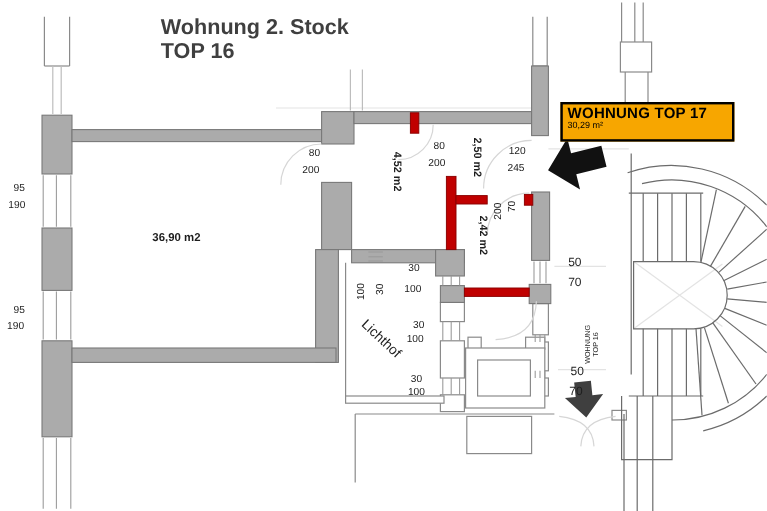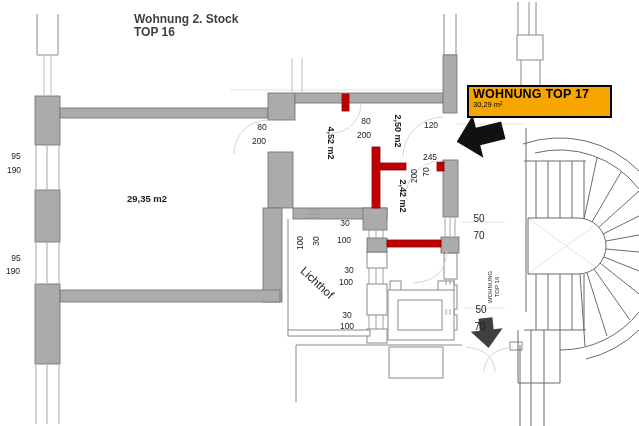--- a/index.html
+++ b/index.html
@@ -4,21 +4,21 @@
 <style>
   :root{
     --wall:#ababab; --wall-stroke:#787878; --red:#c00000; --red-stroke:#8b0000;
     --badge:#f7a600; --arc:#d6d6d6; --thin:#8a8a8a; --faint:#e3e3e3; --ink:#1d1d1d;
   }
   *{margin:0;padding:0;box-sizing:border-box;}
   html,body{width:639px;height:426px;background:#ffffff;overflow:hidden;}
   body{position:relative;font-family:"Liberation Sans", sans-serif;}
   #plan-svg{position:absolute;left:0;top:0;}
   .lbl{position:absolute;color:var(--ink);white-space:pre;line-height:1.12;text-align:center;}
-  #title{position:absolute;left:134px;top:13px;font-size:12px;font-weight:bold;color:#3f3f3f;line-height:1.1;}
+  #title{position:absolute;left:134px;top:13px;font-size:18px;font-weight:bold;color:#3f3f3f;line-height:1.1;}
   #badge{position:absolute;left:467px;top:85px;width:145px;height:33px;background:var(--badge);
          border:2.5px solid #000;padding:1px 8px 0 4px;}
   #badge .b-title{font-size:12.5px;font-weight:bold;color:#000;letter-spacing:.2px;line-height:1.05;}
   #badge .b-area{font-size:7.5px;font-weight:normal;color:#000;line-height:1;}
 </style>
 </head>
 <body>
 
 <svg id="plan-svg" width="639" height="426" viewBox="0 0 639 426">
 
@@ -186,29 +186,29 @@
 <div id="badge">
   <div class="b-title">WOHNUNG TOP 17</div>
   <div class="b-area">30,29 m²</div>
 </div>
 
 <div id="labels-layer">
     <div class="lbl" style="left: 16px; top: 157px; font-size: 8.5px; font-weight: normal; transform: translate(-50%, -50%) rotate(0deg);">95</div>
     <div class="lbl" style="left: 14px; top: 171px; font-size: 8.5px; font-weight: normal; transform: translate(-50%, -50%) rotate(0deg);">190</div>
     <div class="lbl" style="left: 16px; top: 259px; font-size: 8.5px; font-weight: normal; transform: translate(-50%, -50%) rotate(0deg);">95</div>
     <div class="lbl" style="left: 13px; top: 272px; font-size: 8.5px; font-weight: normal; transform: translate(-50%, -50%) rotate(0deg);">190</div>
-    <div class="lbl" style="left: 147px; top: 199px; font-size: 9.5px; font-weight: bold; transform: translate(-50%, -50%) rotate(0deg);">29,35 m2</div>
+    <div class="lbl" style="left: 147px; top: 199px; font-size: 9.5px; font-weight: bold; transform: translate(-50%, -50%) rotate(0deg);">36,90 m2</div>
     <div class="lbl" style="left: 262px; top: 128px; font-size: 8.5px; font-weight: normal; transform: translate(-50%, -50%) rotate(0deg);">80</div>
     <div class="lbl" style="left: 259px; top: 142px; font-size: 8.5px; font-weight: normal; transform: translate(-50%, -50%) rotate(0deg);">200</div>
     <div class="lbl" style="left: 331px; top: 143px; font-size: 9px; font-weight: bold; transform: translate(-50%, -50%) rotate(90deg);">4,52 m2</div>
     <div class="lbl" style="left: 366px; top: 122px; font-size: 8.5px; font-weight: normal; transform: translate(-50%, -50%) rotate(0deg);">80</div>
     <div class="lbl" style="left: 364px; top: 136px; font-size: 8.5px; font-weight: normal; transform: translate(-50%, -50%) rotate(0deg);">200</div>
     <div class="lbl" style="left: 398px; top: 131px; font-size: 9px; font-weight: bold; transform: translate(-50%, -50%) rotate(90deg);">2,50 m2</div>
     <div class="lbl" style="left: 431px; top: 126px; font-size: 8.5px; font-weight: normal; transform: translate(-50%, -50%) rotate(0deg);">120</div>
-    <div class="lbl" style="left: 430px; top: 158px; font-size: 8.5px; font-weight: normal; transform: translate(-50%, -50%) rotate(0deg);">245</div>
+    <div class="lbl" style="left: 430px; top: 140px; font-size: 8.5px; font-weight: normal; transform: translate(-50%, -50%) rotate(0deg);">245</div>
     <div class="lbl" style="left: 427px; top: 172px; font-size: 8.5px; font-weight: normal; transform: translate(-50%, -50%) rotate(-90deg);">70</div>
     <div class="lbl" style="left: 415px; top: 176px; font-size: 8.5px; font-weight: normal; transform: translate(-50%, -50%) rotate(-90deg);">200</div>
     <div class="lbl" style="left: 403px; top: 196px; font-size: 9px; font-weight: bold; transform: translate(-50%, -50%) rotate(90deg);">2,42 m2</div>
     <div class="lbl" style="left: 479px; top: 219px; font-size: 10px; font-weight: normal; transform: translate(-50%, -50%) rotate(0deg);">50</div>
     <div class="lbl" style="left: 479px; top: 236px; font-size: 10px; font-weight: normal; transform: translate(-50%, -50%) rotate(0deg);">70</div>
     <div class="lbl" style="left: 317px; top: 241px; font-size: 8.5px; font-weight: normal; transform: translate(-50%, -50%) rotate(-90deg);">30</div>
     <div class="lbl" style="left: 301px; top: 243px; font-size: 8.5px; font-weight: normal; transform: translate(-50%, -50%) rotate(-90deg);">100</div>
     <div class="lbl" style="left: 345px; top: 224px; font-size: 8.5px; font-weight: normal; transform: translate(-50%, -50%) rotate(0deg);">30</div>
     <div class="lbl" style="left: 344px; top: 241px; font-size: 8.5px; font-weight: normal; transform: translate(-50%, -50%) rotate(0deg);">100</div>
     <div class="lbl" style="left: 349px; top: 271px; font-size: 8.5px; font-weight: normal; transform: translate(-50%, -50%) rotate(0deg);">30</div>

